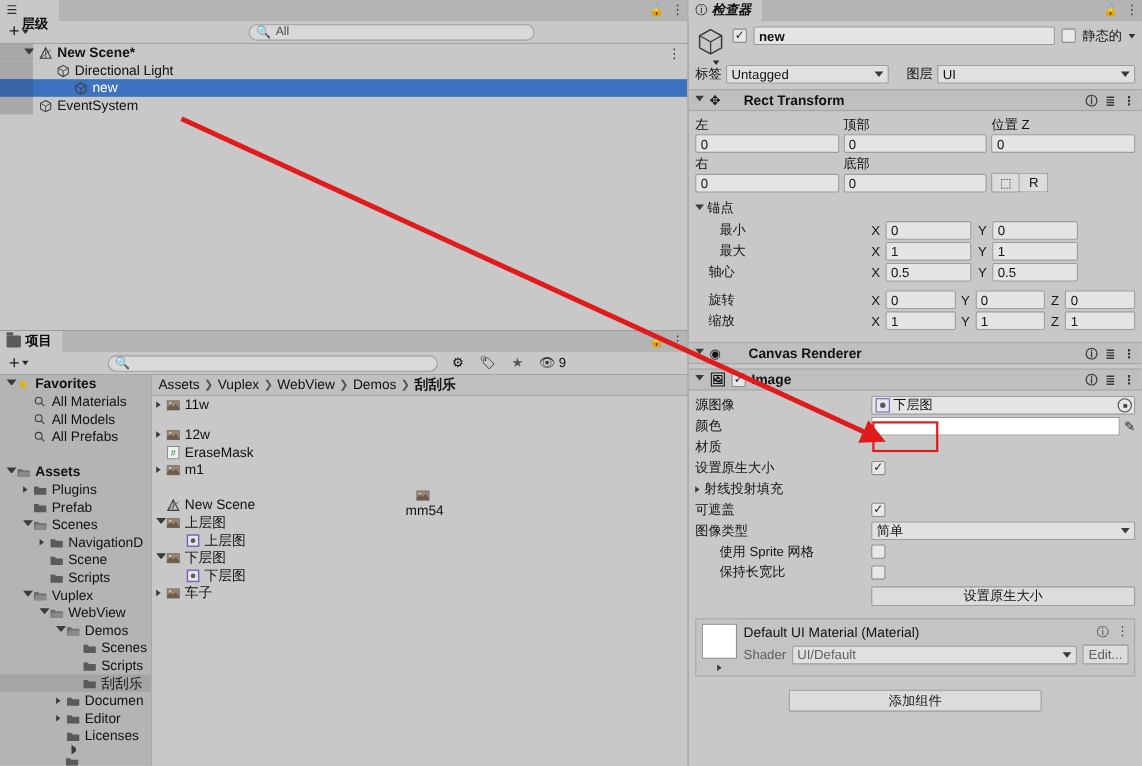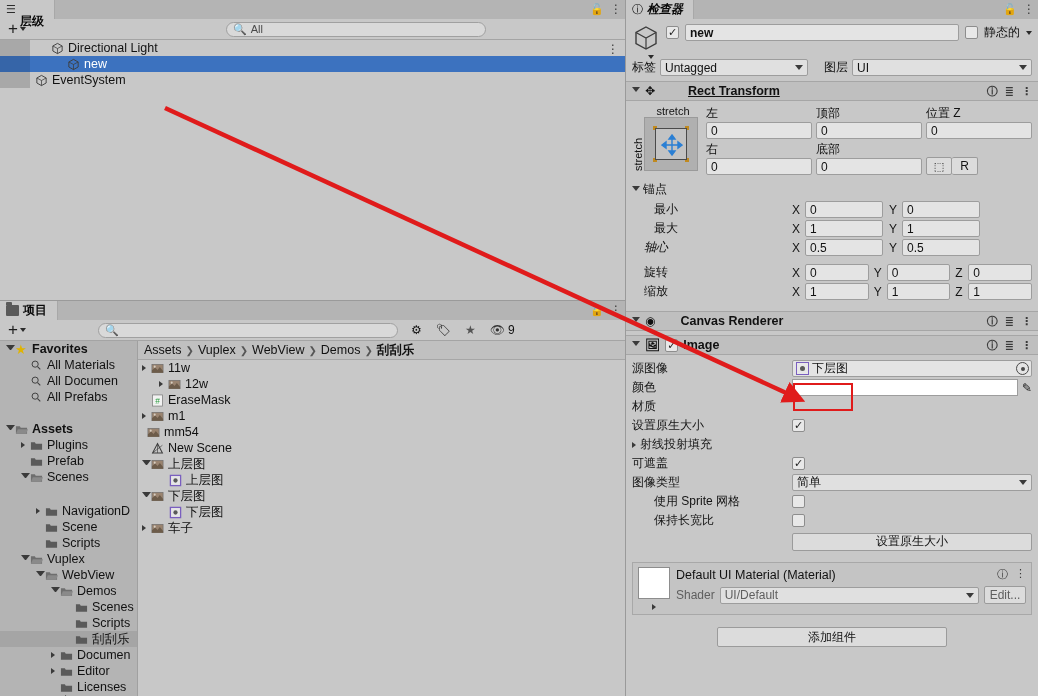--- a/index.html
+++ b/index.html
@@ -137,20 +137,31 @@
       </div>
       <div style="flex:1"></div>
       <div class="searchfield" style="width:260px;margin-right:135px;">
         <span class="magn">🔍</span>
         <span class="ph">All</span>
       </div>
     </div>
     <div id="hier-rows">
         <div class="h-row">
           <span class="gutter"></span>
+          <span class="h-label" style="padding-left: 22px;">
+            <span class="tri open" style="flex: 0 0 9px;"></span>
+            <span class="ico"><svg viewBox="0 0 14 14" width="13" height="13">
+                <path d="M7 1.6 L12.3 11.8 L1.7 11.8 Z" fill="none" stroke="#3c3c3c" stroke-width="1.1"></path>
+                <path d="M7 1.6 L7 11.8 M1.7 11.8 L12.3 3.5" fill="none" stroke="#3c3c3c" stroke-width=".7"></path>
+              </svg></span>
+            <span style="font-weight: bold;">New Scene*</span>
+          </span>
+        </div>
+        <div class="h-row">
+          <span class="gutter"></span>
           <span class="h-label" style="padding-left: 38px;">
             <span style="width: 9px; flex: 0 0 9px; display: inline-block;"></span>
             <span class="ico"><svg viewBox="0 0 14 14" width="13" height="13">
                 <path d="M7 1.5 L12 4.3 L12 9.7 L7 12.5 L2 9.7 L2 4.3 Z" fill="none" stroke="#3c3c3c" stroke-width="1"></path>
                 <path d="M2 4.3 L7 7 L12 4.3 M7 7 L7 12.5" fill="none" stroke="#3c3c3c" stroke-width=".8"></path>
               </svg></span>
             <span>Directional Light</span>
           </span>
         </div>
         <div class="h-row sel">
@@ -222,21 +233,21 @@
               <line x1="8.8" y1="8.8" x2="12" y2="12" stroke="#3a3a3a" stroke-width="1.2"></line>
             </svg></span>
           <span>All Materials</span>
         </div>
         <div class="p-row" style="padding-left: 21px;">
           <span style="width: 9px; flex: 0 0 9px; display: inline-block;"></span>
           <span class="ico" style="margin-right: 4px;"><svg viewBox="0 0 14 14" width="12" height="12">
               <circle cx="6" cy="6" r="3.6" fill="none" stroke="#3a3a3a" stroke-width="1.1"></circle>
               <line x1="8.8" y1="8.8" x2="12" y2="12" stroke="#3a3a3a" stroke-width="1.2"></line>
             </svg></span>
-          <span>All Documen</span>
+          <span>All Models</span>
         </div>
         <div class="p-row" style="padding-left: 21px;">
           <span style="width: 9px; flex: 0 0 9px; display: inline-block;"></span>
           <span class="ico" style="margin-right: 4px;"><svg viewBox="0 0 14 14" width="12" height="12">
               <circle cx="6" cy="6" r="3.6" fill="none" stroke="#3a3a3a" stroke-width="1.1"></circle>
               <line x1="8.8" y1="8.8" x2="12" y2="12" stroke="#3a3a3a" stroke-width="1.2"></line>
             </svg></span>
           <span>All Prefabs</span>
         </div>
         <div class="p-row" style="padding-left: 6px;">
@@ -266,21 +277,21 @@
           <span>Prefab</span>
         </div>
         <div class="p-row" style="padding-left: 21px;">
           <span class="tri open" style="flex: 0 0 9px;"></span>
           <span class="ico" style="margin-right: 4px;"><svg viewBox="0 0 14 14" width="13" height="13">
               <path d="M1 3.5 L5.2 3.5 L6.2 5 L13 5 L13 11.5 L1 11.5 Z" fill="#6e6e6e"></path>
               <path d="M1 11.5 L3 6.6 L14 6.6 L12 11.5 Z" fill="#8a8a8a"></path>
             </svg></span>
           <span>Scenes</span>
         </div>
-        <div class="p-row" style="padding-left: 36px; margin-top: 18px;">
+        <div class="p-row" style="padding-left: 36px;">
           <span class="tri" style="flex: 0 0 9px;"></span>
           <span class="ico" style="margin-right: 4px;"><svg viewBox="0 0 14 14" width="13" height="13">
               <path d="M1 3.5 L5.2 3.5 L6.2 5 L13 5 L13 11.5 L1 11.5 Z" fill="#5a5a5a"></path>
             </svg></span>
           <span>NavigationD</span>
         </div>
         <div class="p-row" style="padding-left: 36px;">
           <span style="width: 9px; flex: 0 0 9px; display: inline-block;"></span>
           <span class="ico" style="margin-right: 4px;"><svg viewBox="0 0 14 14" width="13" height="13">
               <path d="M1 3.5 L5.2 3.5 L6.2 5 L13 5 L13 11.5 L1 11.5 Z" fill="#5a5a5a"></path>
@@ -383,21 +394,21 @@
       <div id="asset-list">
           <div class="p-row" style="padding-left: 4px;">
             <span class="tri" style="flex: 0 0 9px;"></span>
             <span class="ico" style="margin-right: 4px;"><svg viewBox="0 0 14 14" width="13" height="13">
                 <rect x="1" y="2.5" width="12" height="9" fill="#9a8470" stroke="#6d6d6d" stroke-width=".7"></rect>
                 <path d="M1 9 L4.5 6 L7 8.5 L9.5 5.5 L13 9.8 L13 11.5 L1 11.5 Z" fill="#6d5c4a"></path>
                 <circle cx="4" cy="5" r="1.1" fill="#d8cfc2"></circle>
               </svg></span>
             <span>11w</span>
           </div>
-          <div class="p-row" style="padding-left: 21px;">
+          <div class="p-row" style="padding-left: 4px; margin-top: 11px;">
             <span class="tri" style="flex: 0 0 9px;"></span>
             <span class="ico" style="margin-right: 4px;"><svg viewBox="0 0 14 14" width="13" height="13">
                 <rect x="1" y="2.5" width="12" height="9" fill="#9a8470" stroke="#6d6d6d" stroke-width=".7"></rect>
                 <path d="M1 9 L4.5 6 L7 8.5 L9.5 5.5 L13 9.8 L13 11.5 L1 11.5 Z" fill="#6d5c4a"></path>
                 <circle cx="4" cy="5" r="1.1" fill="#d8cfc2"></circle>
               </svg></span>
             <span>12w</span>
           </div>
           <div class="p-row" style="padding-left: 4px;">
             <span style="width: 9px; flex: 0 0 9px; display: inline-block;"></span>
@@ -409,21 +420,21 @@
           </div>
           <div class="p-row" style="padding-left: 4px;">
             <span class="tri" style="flex: 0 0 9px;"></span>
             <span class="ico" style="margin-right: 4px;"><svg viewBox="0 0 14 14" width="13" height="13">
                 <rect x="1" y="2.5" width="12" height="9" fill="#9a8470" stroke="#6d6d6d" stroke-width=".7"></rect>
                 <path d="M1 9 L4.5 6 L7 8.5 L9.5 5.5 L13 9.8 L13 11.5 L1 11.5 Z" fill="#6d5c4a"></path>
                 <circle cx="4" cy="5" r="1.1" fill="#d8cfc2"></circle>
               </svg></span>
             <span>m1</span>
           </div>
-          <div class="p-row" style="padding-left: 0;">
+          <div class="p-row" style="padding-left: 12px; flex-direction: column;">
             <span style="width: 9px; flex: 0 0 9px; display: inline-block;"></span>
             <span class="ico" style="margin-right: 4px;"><svg viewBox="0 0 14 14" width="13" height="13">
                 <rect x="1" y="2.5" width="12" height="9" fill="#9a8470" stroke="#6d6d6d" stroke-width=".7"></rect>
                 <path d="M1 9 L4.5 6 L7 8.5 L9.5 5.5 L13 9.8 L13 11.5 L1 11.5 Z" fill="#6d5c4a"></path>
                 <circle cx="4" cy="5" r="1.1" fill="#d8cfc2"></circle>
               </svg></span>
             <span>mm54</span>
           </div>
           <div class="p-row" style="padding-left: 4px;">
             <span style="width: 9px; flex: 0 0 9px; display: inline-block;"></span>
@@ -522,46 +533,30 @@
         <span style="margin-left:12px;">图层</span>
         <span class="dropdown" style="flex:1;">
           <span>UI</span>
           <span class="dd-arrow"></span>
         </span>
       </div>
 
       <div class="comp-head">
         <span class="tri open"></span>
         <span style="font-size:12px;">✥</span>
-        <span style="margin-left:28px;text-decoration:underline;">Rect Transform</span>
+        <span style="margin-left:16px;">Rect Transform</span>
         <span class="hicons">
           <span class="hico">ⓘ</span>
           <span class="hico">≣</span>
           <span class="hico">⋮</span>
         </span>
       </div>
       <div class="comp-body">
         <div style="display:flex;">
 
-          <div style="width:74px;flex:0 0 74px;position:relative;">
-            <div style="text-align:center;font-size:11px;margin-left:8px;">stretch</div>
-            <div style="display:flex;align-items:center;">
-              <div style="writing-mode:vertical-rl;transform:rotate(180deg);font-size:11px;height:54px;display:flex;align-items:center;">stretch</div>
-              <div class="anchorbox">
-                <span class="corner" style="left:8px;top:8px;"></span>
-                <span class="corner" style="right:8px;top:8px;"></span>
-                <span class="corner" style="left:8px;bottom:8px;"></span>
-                <span class="corner" style="right:8px;bottom:8px;"></span>
-                <span class="inner"></span>
-                <svg width="22" height="22" viewBox="0 0 22 22" style="position:absolute;left:16px;top:16px;" aria-hidden="true">
-                  <path d="M11 1 L14 5 L8 5 Z M11 21 L14 17 L8 17 Z M1 11 L5 8 L5 14 Z M21 11 L17 8 L17 14 Z M11 4 L11 18 M4 11 L18 11" fill="#2a7fd4" stroke="#2a7fd4" stroke-width="1.4"></path>
-                </svg>
-              </div>
-            </div>
-          </div>
 
           <div style="flex:1;">
             <div style="display:flex;gap:4px;">
               <div style="flex:1;">
                 <div style="font-size:12px;">左</div>
                 <div class="num">0</div>
               </div>
               <div style="flex:1;">
                 <div style="font-size:12px;">顶部</div>
                 <div class="num">0</div>
@@ -603,21 +598,21 @@
           <span class="num" style="width:78px;">0</span>
         </div>
         <div class="prow">
           <span class="plabel ind">最大</span>
           <span class="axis">X</span>
           <span class="num" style="width:78px;">1</span>
           <span class="axis" style="margin-left:6px;">Y</span>
           <span class="num" style="width:78px;">1</span>
         </div>
         <div class="prow">
-          <span class="plabel" style="padding-left:12px;font-style:italic;">轴心</span>
+          <span class="plabel" style="padding-left:12px;">轴心</span>
           <span class="axis">X</span>
           <span class="num" style="width:78px;">0.5</span>
           <span class="axis" style="margin-left:6px;">Y</span>
           <span class="num" style="width:78px;">0.5</span>
         </div>
         <div class="prow" style="margin-top:6px;">
           <span class="plabel" style="padding-left:12px;">旋转</span>
           <span class="axis">X</span>
           <span class="num" style="width:72px;">0</span>
           <span class="axis" style="margin-left:5px;">Y</span>

